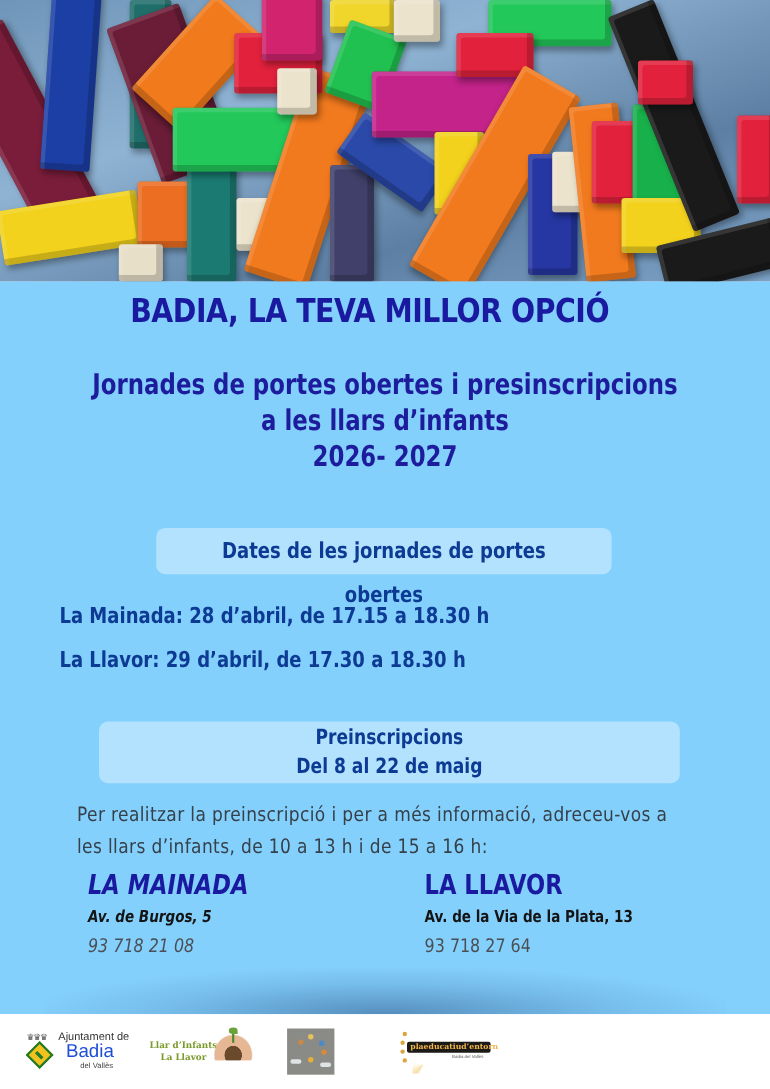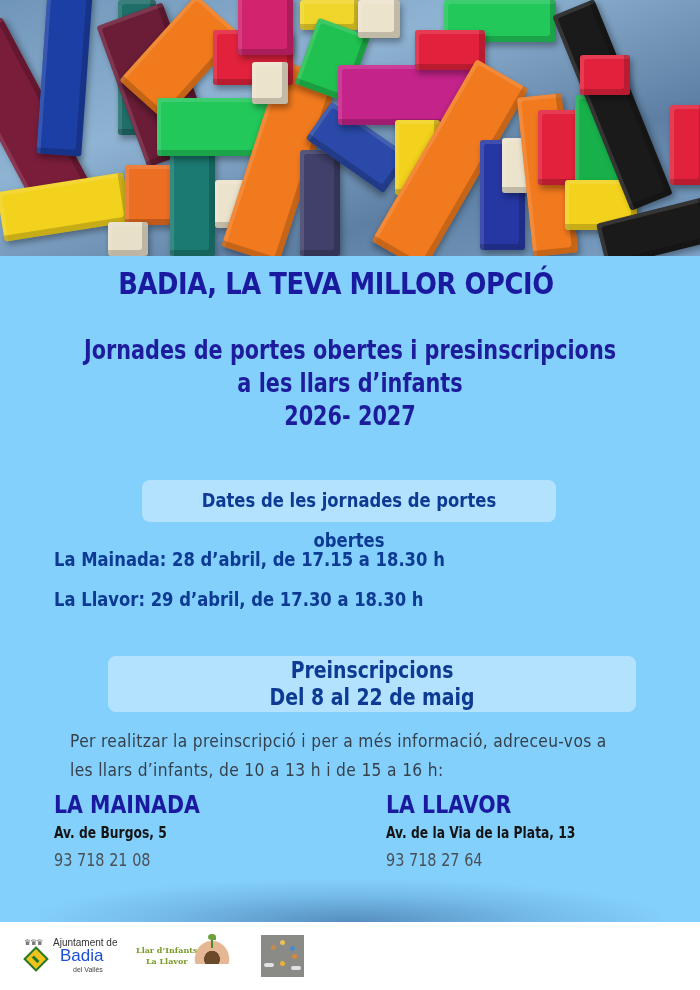--- a/index.html
+++ b/index.html
@@ -35,37 +35,37 @@
     color: #1c1c9c; transform: scaleX(0.80);
     transform-origin: 50% 0;
   }
   .pill {
     position: absolute; background: #b2e2fd; border-radius: 8px;
     text-align: center; color: #0d3b94;
     font-family: "DejaVu Sans", sans-serif; font-weight: bold;
   }
   .pill span { display: block; transform: scaleX(0.82); }
   .pill-dates { left: 142px; top: 480px; width: 414px; height: 42px; font-size: 20px; line-height: 40px; }
-  .pill-pre   { left: 108px;  top: 656px; width: 528px; height: 56px; font-size: 23px; line-height: 27px; padding-top: 1px; }
+  .pill-pre   { left: 90px;  top: 656px; width: 528px; height: 56px; font-size: 19px; line-height: 27px; padding-top: 1px; }
 
   .date-line {
     position: absolute; left: 54px; font-family: "DejaVu Sans", sans-serif; font-weight: bold;
     font-size: 20px; color: #0d3b94; transform: scaleX(0.82); transform-origin: 0 0; white-space: nowrap;
   }
   .date-1 { top: 547px; }
   .date-2 { top: 587px; }
 
   .info {
     position: absolute; left: 70px; top: 726px; width: 700px;
     font-family: "DejaVu Sans", sans-serif; font-size: 18px; line-height: 29px;
     color: #35404a; transform: scaleX(0.86); transform-origin: 0 0; letter-spacing: 0.4px;
   }
 
   .school { position: absolute; top: 790px; }
-  .school-1 { left: 54px; }
+  .school-1 { left: 80px; font-style: italic; }
   .school-2 { left: 386px; }
   .school .name {
     font-family: "DejaVu Sans", sans-serif; font-weight: bold; font-size: 25px; color: #1a1aa0;
     transform: scaleX(0.82); transform-origin: 0 0; white-space: nowrap; display: block; height: 32px;
   }
   .school .addr {
     font-family: "DejaVu Sans", sans-serif; font-size: 15px; color: #141414; font-weight: bold;
     transform: scaleX(0.82); transform-origin: 0 0; white-space: nowrap; display: block; height: 26px; margin-top: 2px;
   }
   .school .phone {
@@ -220,13 +220,22 @@
   <div class="logo logo-abc">
     <span class="abc-dot" style="left:19px;top:5px;background:#e8c15a;"></span>
     <span class="abc-dot" style="left:10px;top:10px;background:#c88a4a;"></span>
     <span class="abc-dot" style="left:29px;top:11px;background:#4a8ac8;"></span>
     <span class="abc-dot" style="left:31px;top:19px;background:#d48a3a;"></span>
     <span class="abc-dot" style="left:19px;top:26px;background:#e8b03a;"></span>
     <span class="abc-cloud" style="left:3px;top:28px;"></span>
     <span class="abc-cloud" style="left:30px;top:31px;"></span>
   </div>
 
+  <div class="logo logo-pla">
+    <div class="pla-rays"></div>
+    <span class="pla-dot" style="top:4px;"></span>
+    <span class="pla-dot" style="top:12px;left:1px;"></span>
+    <span class="pla-dot" style="top:20px;left:1px;"></span>
+    <span class="pla-dot" style="top:28px;"></span>
+    <div class="pla-bar">plaeducatiud’entorn</div>
+    <div class="pla-sub">Badia del Vallès</div>
+  </div>
 </div>
 
 </body></html>

